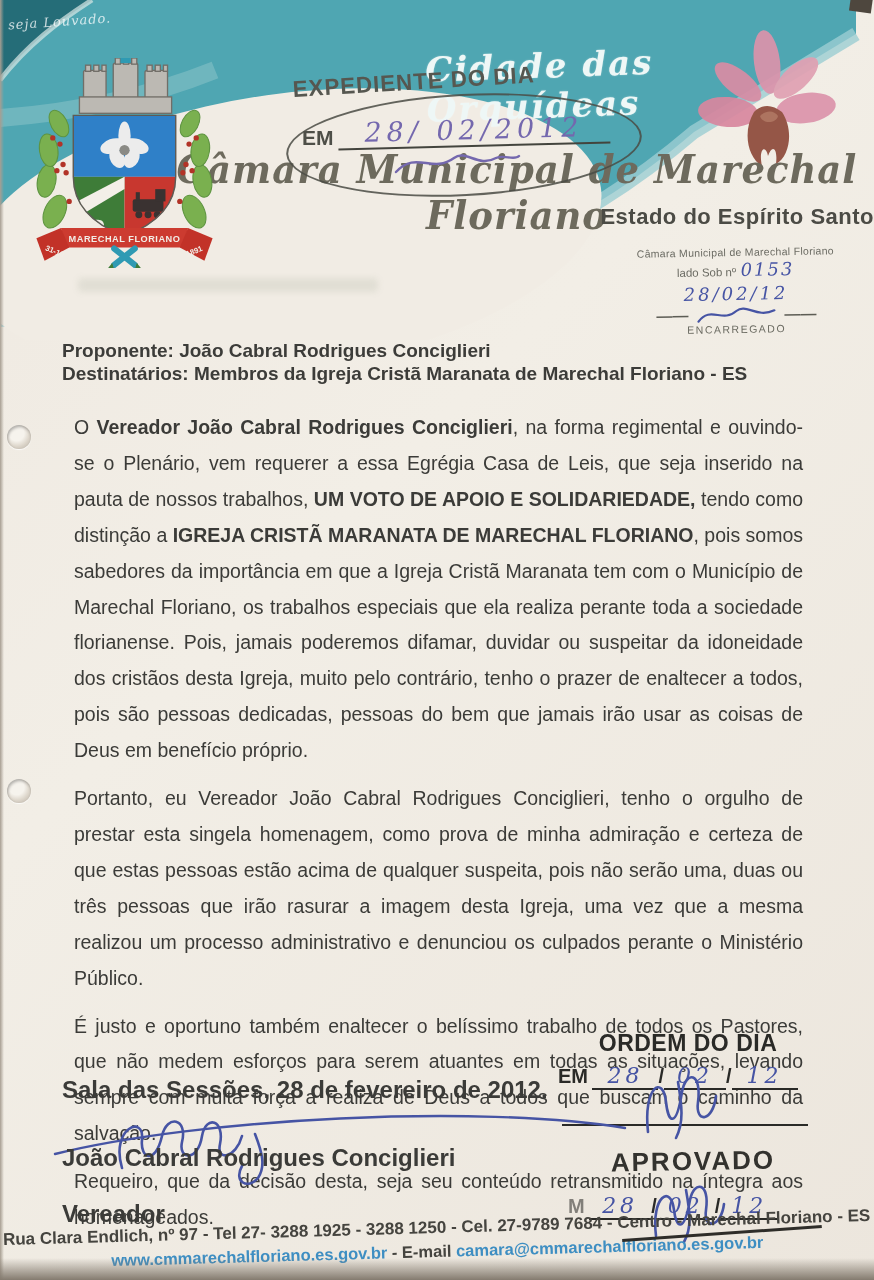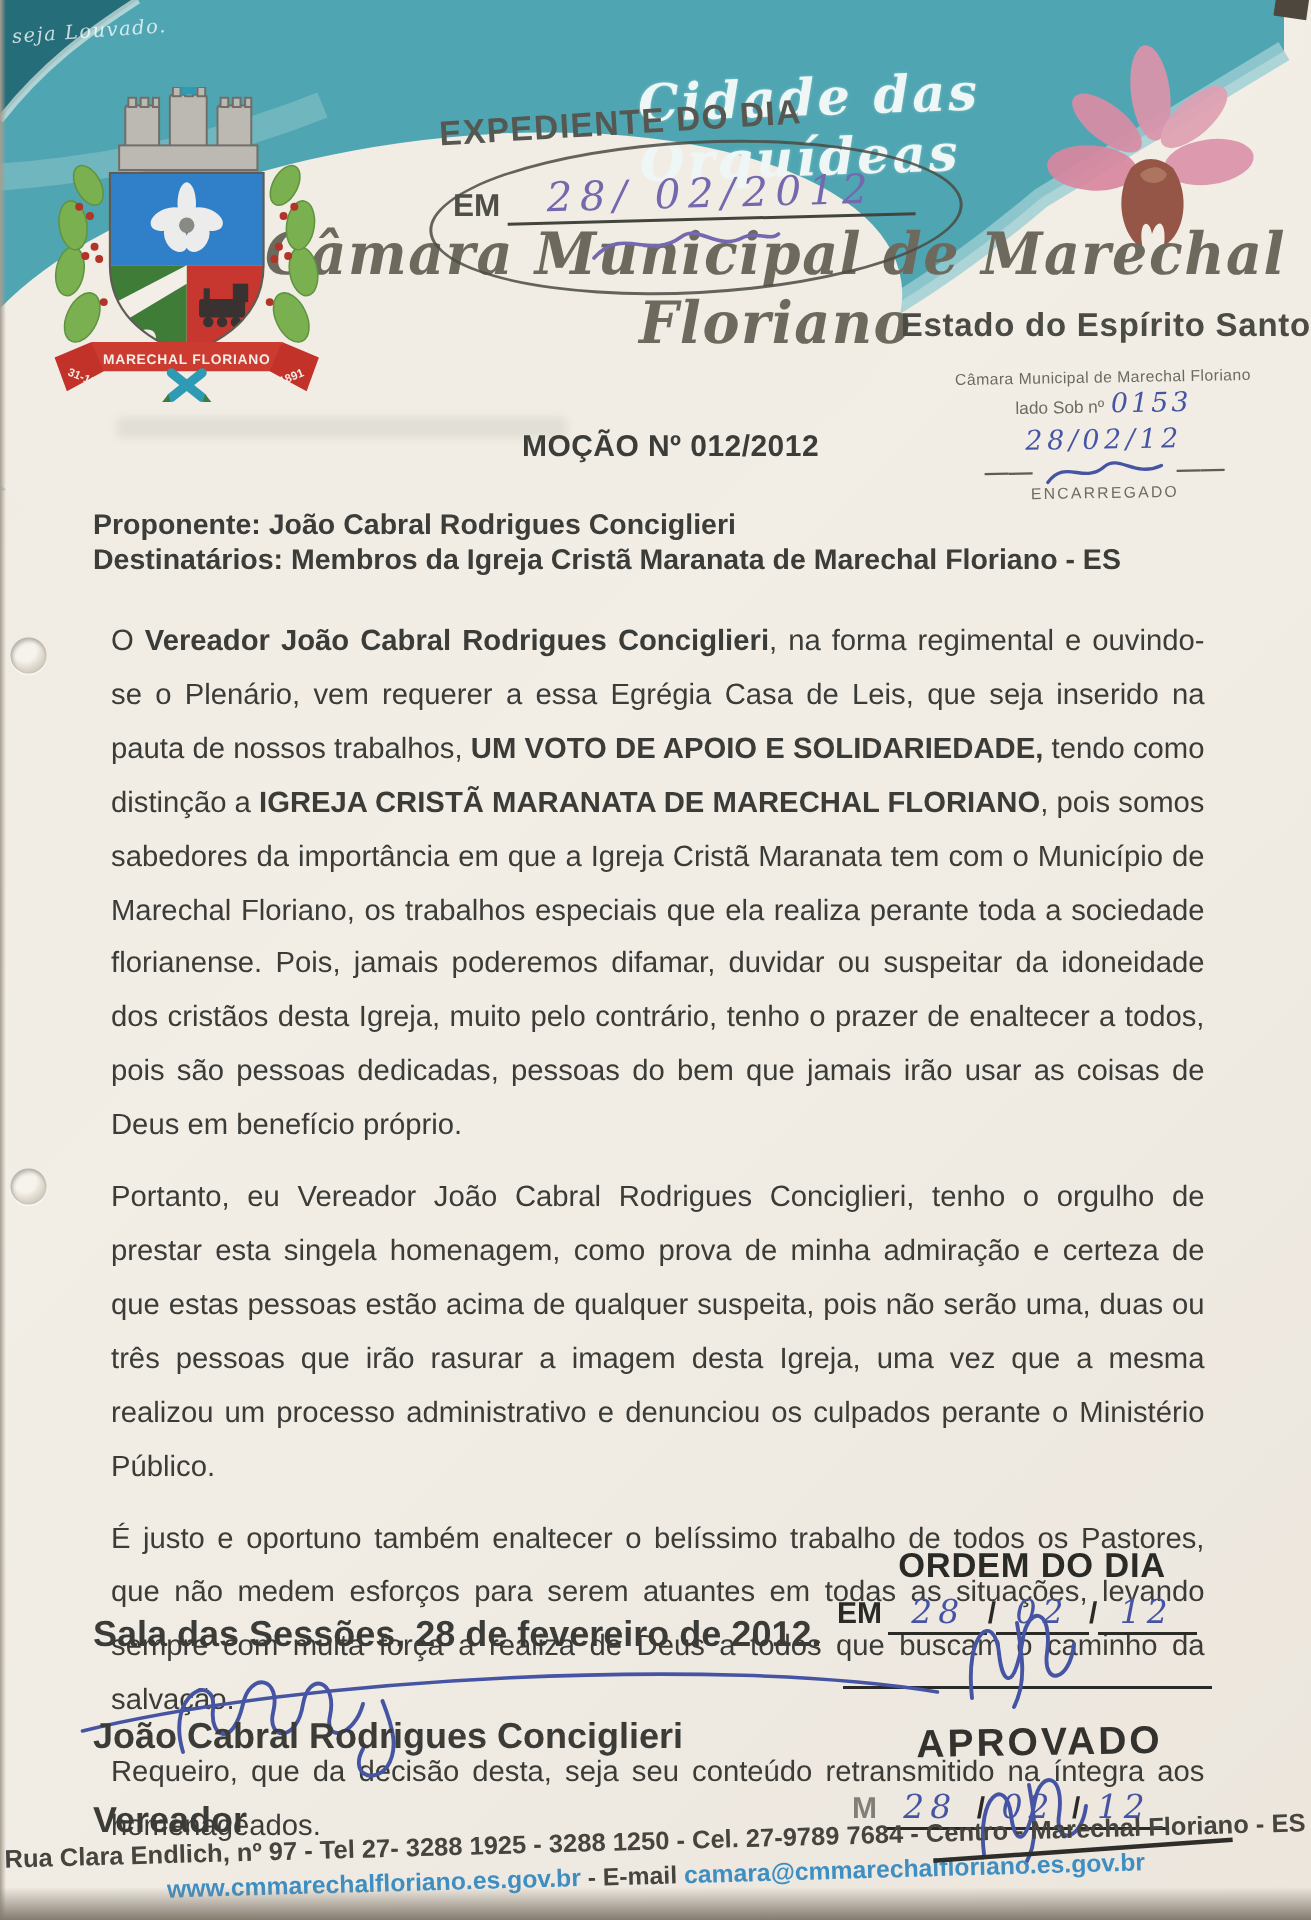--- a/index.html
+++ b/index.html
@@ -238,21 +238,20 @@
       <svg width="84" height="24" viewBox="0 0 84 24">
         <path d="M4,18 C16,2 28,20 42,8 C52,0 62,16 80,8" fill="none" stroke="#4654a4" stroke-width="2.2" stroke-linecap="round"></path>
       </svg>
       <span class="dash">——</span>
     </div>
     <div class="role">ENCARREGADO</div>
   </div>
 
   <div class="abs ghost" style="left:78px;top:278px;"></div>
 
-  <div class="abs motion-title" style="left:62px;top:287px;width:770px;">MOÇÃO Nº 012/2012</div>
 
   <div class="abs meta-line" style="left:62px;top:317px;margin-top:23px;">
     <span>Proponente:</span>
     <span>João Cabral Rodrigues Conciglieri</span>
   </div>
 
   <div class="abs meta-line" style="left:62px;top:363px;">
     <span>Destinatários:</span>
     <span>Membros da Igreja Cristã Maranata de Marechal Floriano - ES</span>
   </div>

